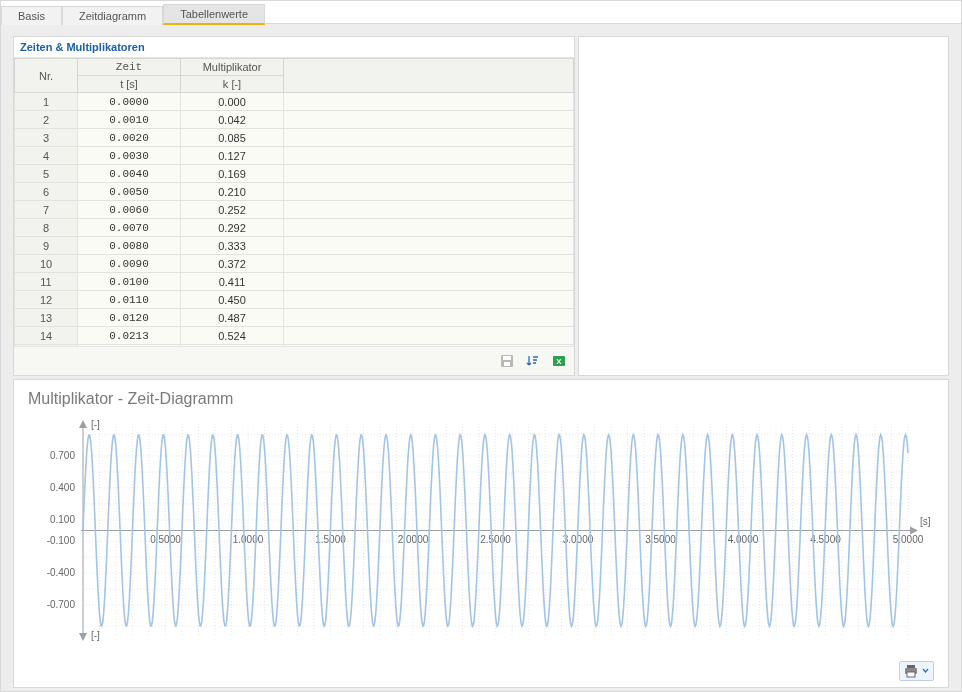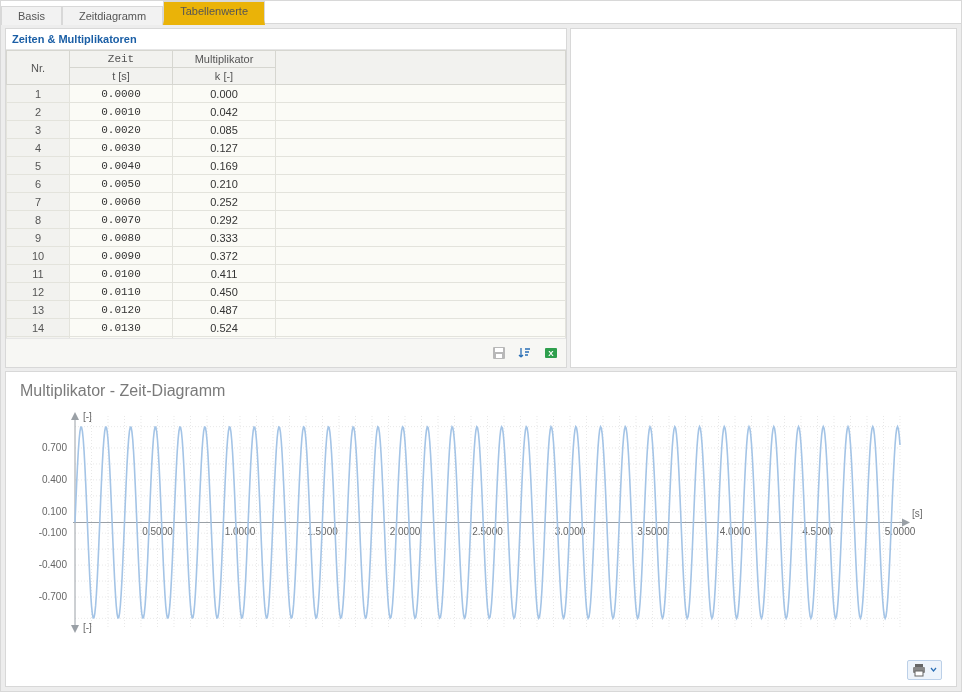--- a/index.html
+++ b/index.html
@@ -1,20 +1,20 @@
 <!DOCTYPE html>
 <html><head>
 <meta charset="utf-8">
 <style>
 html,body{margin:0;padding:0;font-family:"Segoe UI",Tahoma,Arial,sans-serif;font-size:11px;background:#fff;color:#333;}
 .app{width:962px;height:692px;border:1px solid #d8d8d8;box-sizing:border-box;display:flex;flex-direction:column;}
 .tabbar{display:flex;align-items:flex-end;height:22px;background:#fff;border-bottom:1px solid #d8d8d8;}
 .tab{padding:3px 16px 3px 16px;border:1px solid #d8d8d8;border-bottom:none;background:#f2f2f2;margin-right:0;color:#555;cursor:pointer;position:relative;top:2px;}
-.tab.active{background:#eab308;border-bottom:5px solid #eab308;}
-.body{flex:1;display:flex;flex-direction:column;background:#ededed;padding:4px;gap:3px;overflow:hidden;}
+.tab.active{background:#e5e5e5;border-bottom:2px solid #eab308;}
+.body{flex:1;display:flex;flex-direction:column;background:#ededed;padding:12px;gap:3px;overflow:hidden;}
 .row-top{display:flex;gap:3px;height:340px;}
 .panel{background:#fff;border:1px solid #d8d8d8;display:flex;flex-direction:column;}
 .panel-left{width:560px;}
 .panel-right{flex:1;}
 .panel-hdr{padding:4px 6px;color:#1b5fa6;font-weight:600;border-bottom:1px solid #e6e6e6;}
 .grid-wrap{flex:1;overflow:hidden;background:#fbfbf6;}
 table.grid{border-collapse:collapse;width:100%;font-size:11px;}
 table.grid th{background:#f2f2ef;border:1px solid #d6d6d0;padding:2px 4px;font-weight:normal;color:#555;text-align:center;}
 table.grid td{border:1px solid #e3e3dc;padding:1px 6px;text-align:center;height:15px;}
 table.grid td.idx{background:#f2f2ef;text-align:center;color:#555;}
@@ -138,21 +138,21 @@
                   <td></td>
                 </tr>
                 <tr>
                   <td class="idx col-nr">13</td>
                   <td class="col-t">0.0120</td>
                   <td class="col-k">0.487</td>
                   <td></td>
                 </tr>
                 <tr>
                   <td class="idx col-nr">14</td>
-                  <td class="col-t">0.0130</td>
+                  <td class="col-t">0.0213</td>
                   <td class="col-k">0.524</td>
                   <td></td>
                 </tr>
                 <tr>
                   <td class="idx col-nr">15</td>
                   <td class="col-t">0.0140</td>
                   <td class="col-k">0.559</td>
                   <td></td>
                 </tr>
               </tbody>

